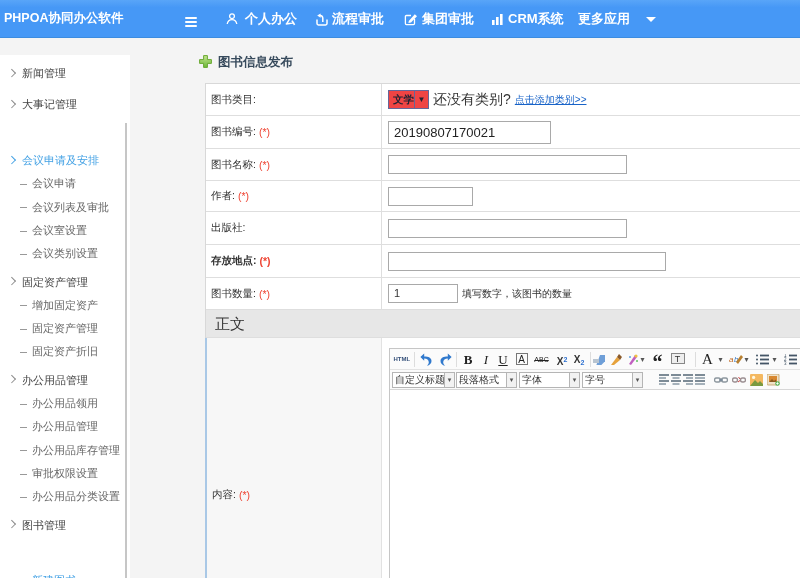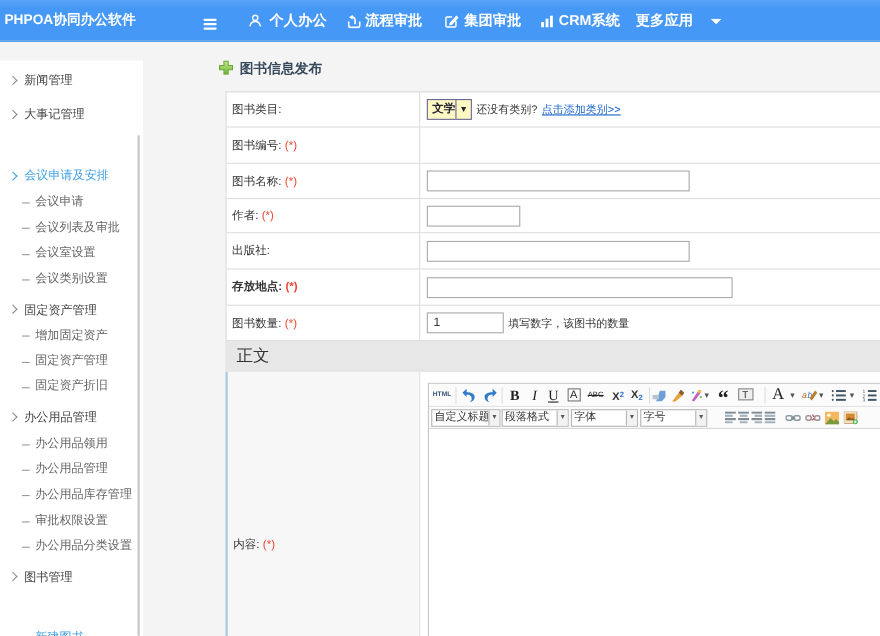--- a/index.html
+++ b/index.html
@@ -36,21 +36,21 @@
 .frow .val { position:absolute; left:182px; top:0; bottom:0; display:flex; align-items:center; font-size:10.5px; color:#333; }
 .frow .divd { position:absolute; left:175px; top:0; bottom:0; width:1px; background:#dedede; }
 .star { color:#e43; margin-left:3px; }
 .ibox { border:1px solid #a9a9a9; background:#fff; }
 #r1 { height:32px; } #r2 { height:33px; } #r3 { height:32px; } #r4 { height:31px; }
 #r5 { height:33px; } #r6 { height:33px;font-weight:bold; } #r7 { height:32px; }
 #rz { height:28px; background:#e7e7e7; line-height:28px; padding-left:9px; font-size:15px; color:#333; }
 #rc { height:314px; border-bottom:none; background:#fff; }
 #rc .clab { position:absolute; left:0; top:0; bottom:0; width:177px; background:#f7f7f7; border-left:2px solid #a9c8e6; margin-left:-1px; border-right:1px solid #e2e2e2; display:flex; align-items:center; padding-left:5px; font-size:10.5px; color:#333; }
 
-#sel { width:41px; height:19px; border:1px solid #666699; background:#fef9c3; position:relative; font-size:10.5px; color:#223; line-height:17px; padding-left:4px; font-weight:bold; }
+#sel { width:41px; height:19px; border:1px solid #666699; background:#ef4444; position:relative; font-size:10.5px; color:#223; line-height:17px; padding-left:4px; font-weight:bold; }
 #sel .sa { position:absolute; right:0; top:0; bottom:0; width:14px; border-left:1px solid #666699; text-align:center; font-size:8px; line-height:18px; color:#223; }
 a.lk { color:#1863c8; text-decoration:none; }
 
 #editor { position:absolute; left:182.5px; top:9.5px; width:500px; height:295px; border:1px solid #c6c6c6; background:#fff; }
 #tbar1 { height:21px; border-bottom:1px solid #e3e3e3; background:#fbfbfb; position:relative; }
 #tbar2 { height:20px; border-bottom:1px solid #d7d7d7; background:#fbfbfb; position:relative; }
 .t1 { position:absolute; top:0; height:21px; line-height:21px; font-size:12px; color:#333; text-align:center; }
 .tsep { position:absolute; top:3px; width:1px; height:15px; background:#ddd; }
 .combo { position:absolute; top:2px; height:16px; border:1px solid #b5b5b5; background:#fff; font-size:10px; color:#333; line-height:14px; padding-left:2px; white-space:nowrap; overflow:hidden; }
 .combo .ca { position:absolute; right:0; top:0; bottom:0; width:10px; border-left:1px solid #b5b5b5; background:#f2f2f2; text-align:center; font-size:7px; line-height:14px; color:#555; }
@@ -129,27 +129,30 @@
           </linearGradient>
         </defs>
         <path d="M4.6 0.6 h3.8 v4 h4 v3.8 h-4 v4 h-3.8 v-4 h-4 v-3.8 h4 z" fill="url(#pg)" stroke="#69a832" stroke-width="1"></path>
       </svg>图书信息发布</div>
   <div id="ftable">
     <div class="frow" id="r1">
         <div class="divd"></div>
       <div class="lab">图书类目:</div>
       <div class="val">
           <div id="sel">文学<span class="sa">▼</span></div>
-          <span style="margin-left:4px;font-size:10px">还没有类别?</span>
+          <span style="margin-left:4px;font-size:14px">还没有类别?</span>
           <a class="lk" style="margin-left:4px;font-size:10px;text-decoration:underline">点击添加类别&gt;&gt;</a>
         </div>
     </div>
     <div class="frow" id="r2">
         <div class="divd"></div>
       <div class="lab">图书编号:<span class="star">(*)</span></div>
+      <div class="val">
+          <div class="ibox" style="width:163px;height:23px;font-size:13px;line-height:21px;padding-left:5px;color:#222">20190807170021</div>
+        </div>
     </div>
     <div class="frow" id="r3">
         <div class="divd"></div>
       <div class="lab">图书名称:<span class="star">(*)</span></div>
       <div class="val">
           <div class="ibox" style="width:239px;height:19px"></div>
         </div>
     </div>
     <div class="frow" id="r4">
         <div class="divd"></div>

